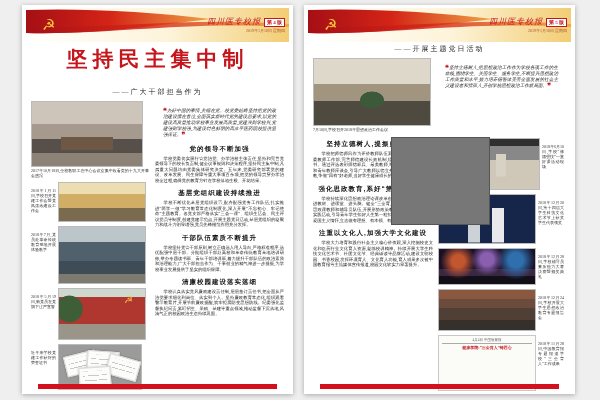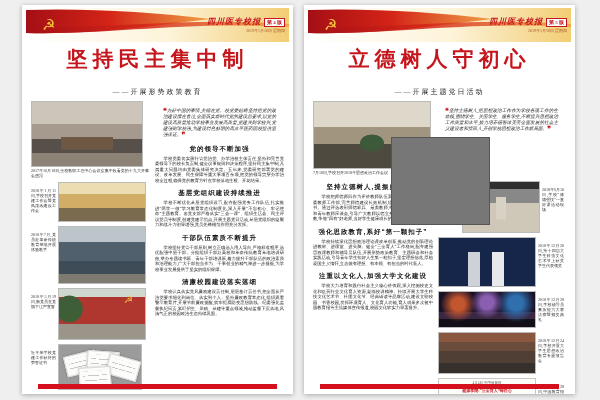--- a/index.html
+++ b/index.html
@@ -11,21 +11,21 @@
   .board{display:flex;gap:11px;padding:5px 0 0 22px}
   .page{
     width:271px;height:389px;background:#fff;position:relative;overflow:hidden;
     box-shadow:0 1px 5px rgba(0,0,0,.3);
   }
   
   .banner{position:relative;height:34px;margin:3px 4px 0}
   .banner svg{display:block;width:100%;height:100%}
   .mast{position:absolute;top:3px;right:4px;text-align:right;line-height:1}
   .paper-name{
-    color:#c5161d;font-weight:bold;font-style:italic;font-size:8px;
+    color:#c5161d;font-weight:normal;font-style:italic;font-size:8px;
     letter-spacing:1px;font-family:"DejaVu Serif",serif;
   }
   .edition{
     display:inline-block;border:1px solid #c5161d;color:#c5161d;
     font-size:5px;font-weight:bold;padding:1px 2px;margin-left:3px;background:#fff;
   }
   .mast-date{font-size:4px;color:#a8532b;margin-top:2px}
   .page-title{
     color:#c5161d;font-size:21px;font-weight:bold;text-align:center;
     letter-spacing:5px;margin-top:3px;font-family:"Liberation Sans","DejaVu Sans",sans-serif;
@@ -119,21 +119,21 @@
         <path d="M0,2 C60,0 125,4 185,11 C130,17 70,27 0,25 Z" fill="url(#rg0)"></path>
         <path d="M0,25 C85,27 155,13 263,19 L263,16 C160,9 85,21 0,19 Z" fill="url(#rg0)" opacity="0.85"></path>
         <text x="16" y="22" font-size="15" fill="#f6c33c">☭</text>
       </svg>
       <div class="mast">
         <span class="paper-name">四川医专校报</span><span class="edition">第 4 版</span>
         <div class="mast-date">2019年1月10日 星期四</div>
       </div>
     </div>
     <h1 class="page-title">坚持民主集中制</h1>
-    <div class="page-subtitle">——开展形势政策教育</div>
+    <div class="page-subtitle">——广大干部担当作为</div>
 
     <div class="page-body">
       <div class="col-photos">
         <div>
           <div class="ph ph-meeting" style="width:112px;height:66px"></div>
           <p class="cap cap-below">2017年10月18日,全校教职工在中心会议室集中收看党的十九大开幕会盛况</p>
         </div>
         <div class="prow" style="margin-top:4px">
           <p class="cap cap-side">2018年1月11日,学校召开党建工作会暨党风廉政建设工作会</p>
           <div class="ph ph-lobby" style="width:88px;height:40px"></div>
@@ -192,21 +192,20 @@
         <rect width="263" height="34" fill="url(#bg1)"></rect>
         <path d="M0,2 C60,0 125,4 185,11 C130,17 70,27 0,25 Z" fill="url(#rg1)"></path>
         <path d="M0,25 C85,27 155,13 263,19 L263,16 C160,9 85,21 0,19 Z" fill="url(#rg1)" opacity="0.85"></path>
         <text x="16" y="22" font-size="15" fill="#f6c33c">☭</text>
       </svg>
       <div class="mast">
         <span class="paper-name">四川医专校报</span><span class="edition">第 5 版</span>
         <div class="mast-date">2019年1月10日 星期四</div>
       </div>
     </div>
-    <h1 class="page-title">立德树人守初心</h1>
     <div class="page-subtitle">——开展主题党日活动</div>
 
     <div class="page-body" style="display:block">
       <div class="r-top">
         <div>
           <div class="ph ph-roundconf" style="width:118px;height:68px"></div>
           <p class="cap cap-below" style="width:118px">7月10日,学校召开2018年思想政治工作会议</p>
         </div>
         <p class="quote" style="flex:1"><span class="qmark">❝</span><span>坚持立德树人,把思想政治工作作为学校各项工作的生命线,围绕学生、关照学生、服务学生,不断提升思想政治工作质量和水平,努力培养德智体美劳全面发展的社会主义建设者和接班人,开创学校思想政治工作新局面。</span><span class="qmark">❞</span></p>
       </div>

